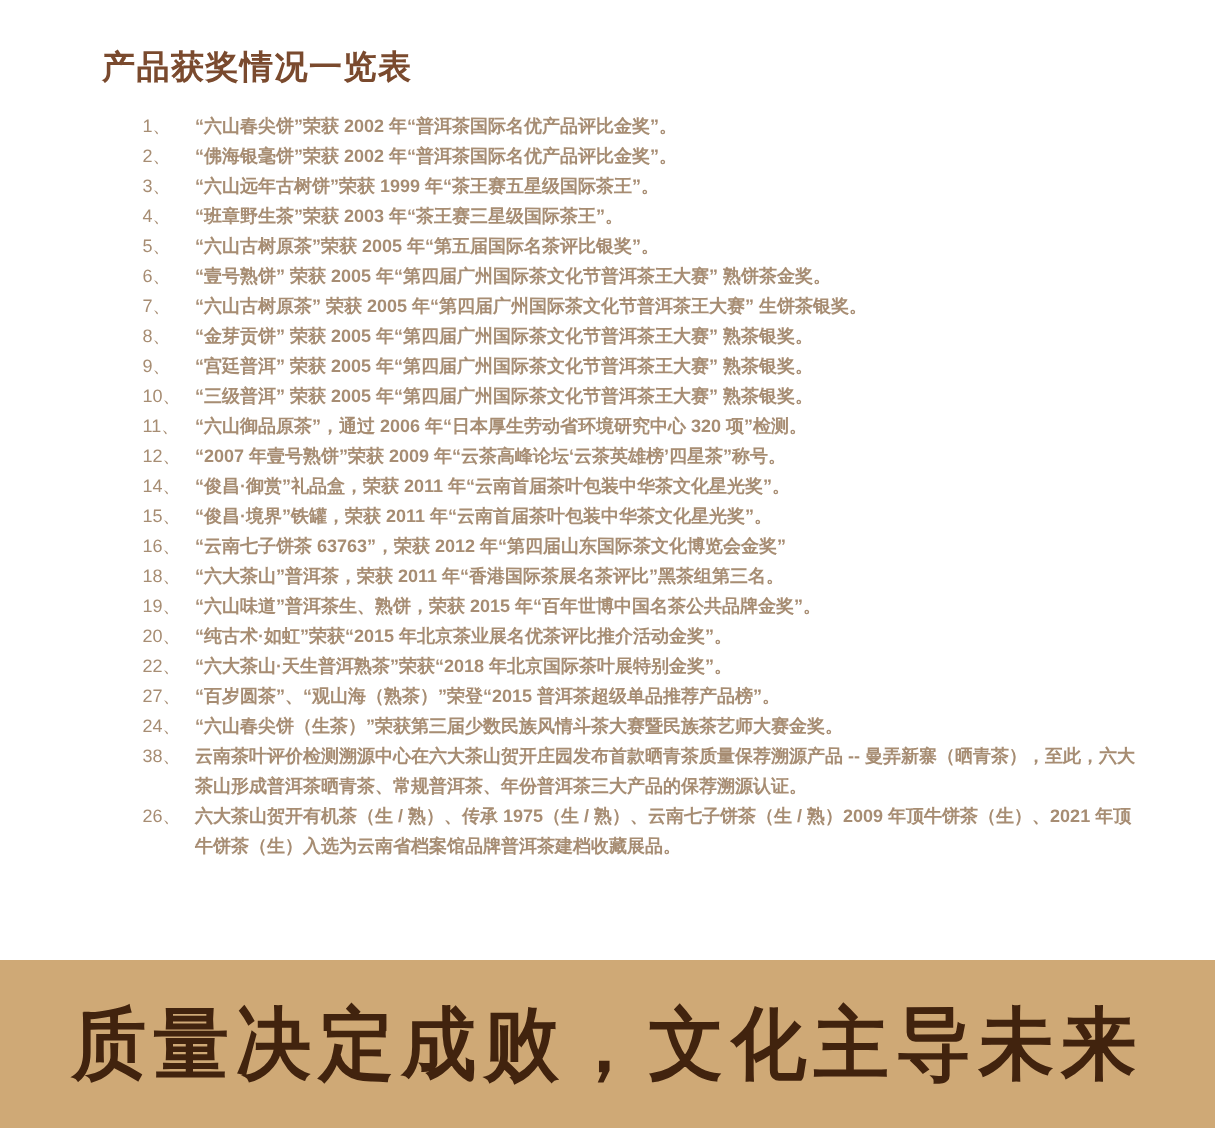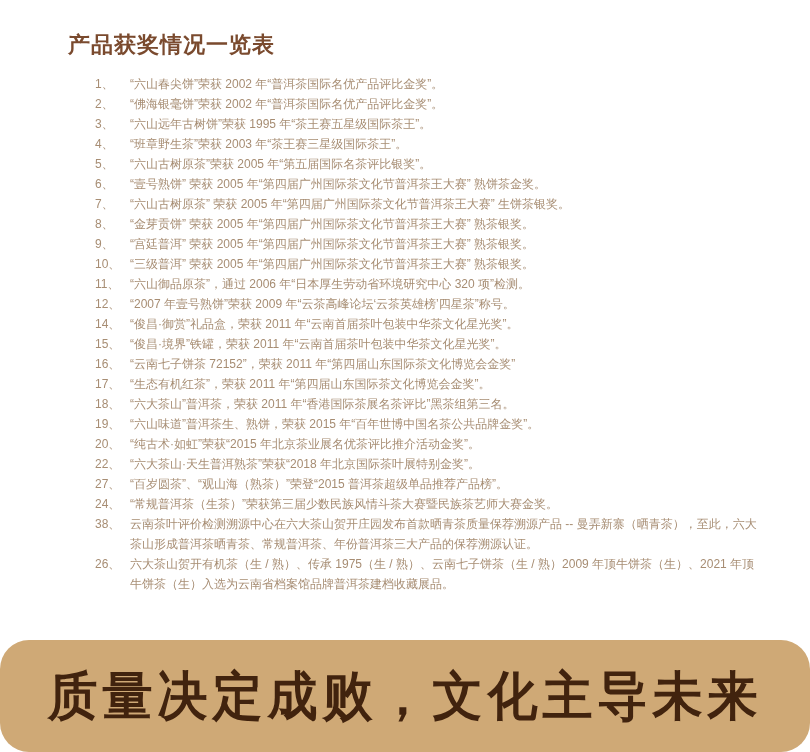--- a/index.html
+++ b/index.html
@@ -31,31 +31,31 @@
     display: flex;
     align-items: flex-start;
     line-height: 20px;
   }
   .award-row .num {
     flex: 0 0 35px;
     white-space: nowrap;
   }
   .award-row .txt {
     flex: 1 1 auto;
+    font-weight: bold;
   }
 
   .slogan-banner {
     position: absolute;
     left: 0; bottom: 0;
     width: 810px; height: 112px;
     background: #cfa976;
     display: flex;
     align-items: center;
     justify-content: center;
-    border-radius: 29px;
   }
   .slogan-text {
     font-family: "DejaVu Serif", "Liberation Serif", serif;
     font-weight: bold;
     font-size: 50px;
     letter-spacing: 5px;
     color: #41230e;
     white-space: nowrap;
     transform: scaleY(1.05);
   }
@@ -71,21 +71,21 @@
       <div class="award-row">
         <span class="num">1、</span>
         <span class="txt">“六山春尖饼”荣获 2002 年“普洱茶国际名优产品评比金奖”。</span>
       </div>
       <div class="award-row">
         <span class="num">2、</span>
         <span class="txt">“佛海银毫饼”荣获 2002 年“普洱茶国际名优产品评比金奖”。</span>
       </div>
       <div class="award-row">
         <span class="num">3、</span>
-        <span class="txt">“六山远年古树饼”荣获 1995 年“茶王赛五星级国际茶王”。</span>
+        <span class="txt">“六山远年古树饼”荣获 1999 年“茶王赛五星级国际茶王”。</span>
       </div>
       <div class="award-row">
         <span class="num">4、</span>
         <span class="txt">“班章野生茶”荣获 2003 年“茶王赛三星级国际茶王”。</span>
       </div>
       <div class="award-row">
         <span class="num">5、</span>
         <span class="txt">“六山古树原茶”荣获 2005 年“第五届国际名茶评比银奖”。</span>
       </div>
       <div class="award-row">
@@ -119,25 +119,21 @@
       <div class="award-row">
         <span class="num">14、</span>
         <span class="txt">“俊昌·御赏”礼品盒，荣获 2011 年“云南首届茶叶包装中华茶文化星光奖”。</span>
       </div>
       <div class="award-row">
         <span class="num">15、</span>
         <span class="txt">“俊昌·境界”铁罐，荣获 2011 年“云南首届茶叶包装中华茶文化星光奖”。</span>
       </div>
       <div class="award-row">
         <span class="num">16、</span>
-        <span class="txt">“云南七子饼茶 72152”，荣获 2011 年“第四届山东国际茶文化博览会金奖”</span>
-      </div>
-      <div class="award-row">
-        <span class="num">17、</span>
-        <span class="txt">“生态有机红茶”，荣获 2011 年“第四届山东国际茶文化博览会金奖”。</span>
+        <span class="txt">“云南七子饼茶 63763”，荣获 2012 年“第四届山东国际茶文化博览会金奖”</span>
       </div>
       <div class="award-row">
         <span class="num">18、</span>
         <span class="txt">“六大茶山”普洱茶，荣获 2011 年“香港国际茶展名茶评比”黑茶组第三名。</span>
       </div>
       <div class="award-row">
         <span class="num">19、</span>
         <span class="txt">“六山味道”普洱茶生、熟饼，荣获 2015 年“百年世博中国名茶公共品牌金奖”。</span>
       </div>
       <div class="award-row">
@@ -147,21 +143,21 @@
       <div class="award-row">
         <span class="num">22、</span>
         <span class="txt">“六大茶山·天生普洱熟茶”荣获“2018 年北京国际茶叶展特别金奖”。</span>
       </div>
       <div class="award-row">
         <span class="num">27、</span>
         <span class="txt">“百岁圆茶”、“观山海（熟茶）”荣登“2015 普洱茶超级单品推荐产品榜”。</span>
       </div>
       <div class="award-row">
         <span class="num">24、</span>
-        <span class="txt">“常规普洱茶（生茶）”荣获第三届少数民族风情斗茶大赛暨民族茶艺师大赛金奖。</span>
+        <span class="txt">“六山春尖饼（生茶）”荣获第三届少数民族风情斗茶大赛暨民族茶艺师大赛金奖。</span>
       </div>
       <div class="award-row">
         <span class="num">38、</span>
         <span class="txt">云南茶叶评价检测溯源中心在六大茶山贺开庄园发布首款晒青茶质量保荐溯源产品 -- 曼弄新寨（晒青茶），至此，六大茶山形成普洱茶晒青茶、常规普洱茶、年份普洱茶三大产品的保荐溯源认证。</span>
       </div>
       <div class="award-row">
         <span class="num">26、</span>
         <span class="txt">六大茶山贺开有机茶（生 / 熟）、传承 1975（生 / 熟）、云南七子饼茶（生 / 熟）2009 年顶牛饼茶（生）、2021 年顶牛饼茶（生）入选为云南省档案馆品牌普洱茶建档收藏展品。</span>
       </div>
     </div>

